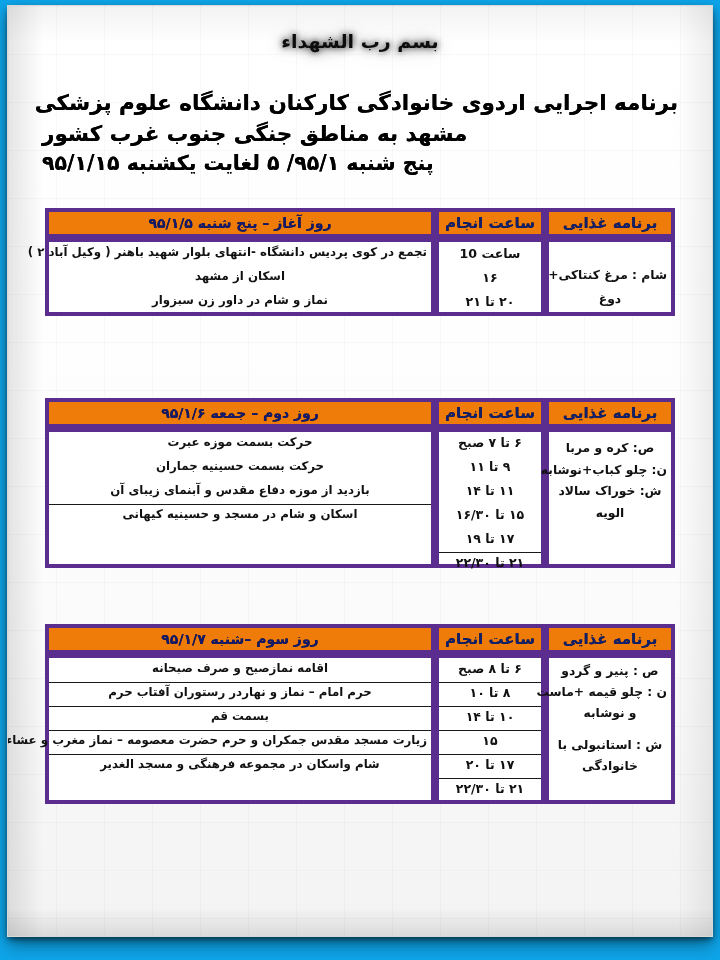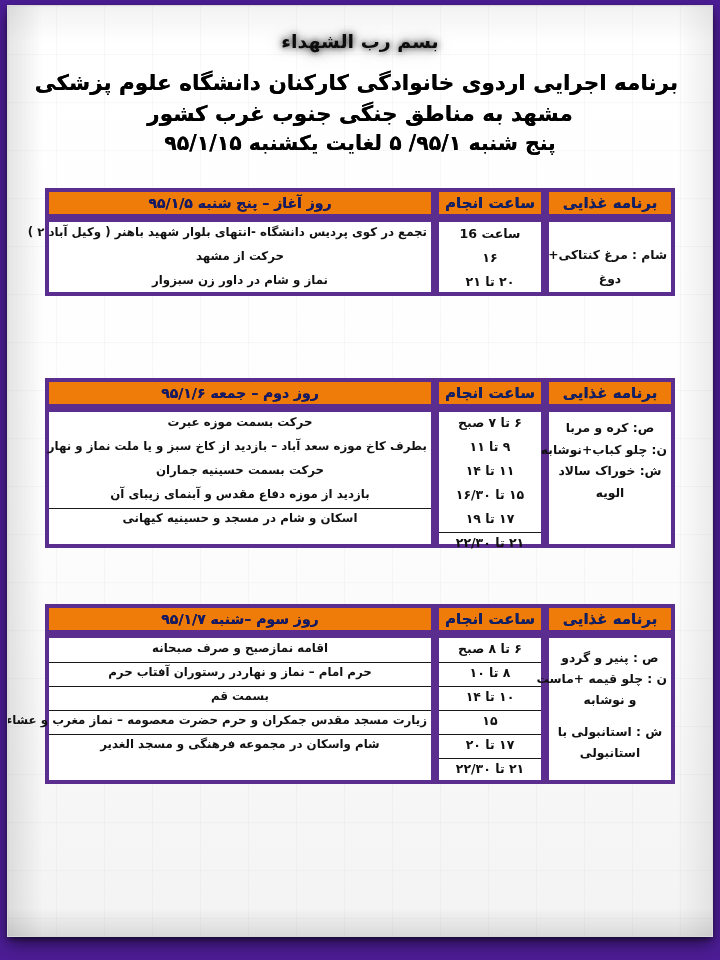--- a/index.html
+++ b/index.html
@@ -13,21 +13,21 @@
     height: 960px;
     overflow: hidden;
     font-family: "DejaVu Sans", "Liberation Sans", sans-serif;
   }
 
   
   .page-frame {
     position: relative;
     width: 720px;
     height: 960px;
-    background: #4c1d95;
+    background: #0ea5e9;
     box-sizing: border-box;
   }
   .page-sheet {
     position: absolute;
     left: 8px;
     top: 6px;
     width: 704px;
     height: 930px;
     background:
       linear-gradient(to bottom, #ffffff 0%, #fdfdfd 55%, #f3f3f3 100%);
@@ -81,22 +81,22 @@
     filter: blur(0.45px);
     text-shadow:
       0 0 7px rgba(0,0,0,0.75),
       0 0 13px rgba(0,0,0,0.45),
       0 0 22px rgba(0,0,0,0.30);
     transform: scaleY(0.95);
   }
 
   
   .doc-title {
-    text-align: center;
-    margin: 4px 34px 0 34px;
+    text-align: left;
+    margin: 24px 34px 0 34px;
     color: #000000;
     font-weight: bold;
     font-size: 21.5px;
     line-height: 1.42;
     letter-spacing: -0.2px;
     text-shadow: 0 0 0.6px rgba(0,0,0,0.9);
   }
   .doc-title .tl {
     display: block;
     white-space: nowrap;
@@ -189,21 +189,21 @@
   .food-cell .fline { display: block; }
   .food-cell .spacer { display: block; height: 10px; }
 
   
   .t1 .inner-table td { font-size: 12.6px; padding: 3px 4px; }
   .t1 .inner-table td.act { font-size: 11.8px; }
   .t1 .food-cell { line-height: 1.9; padding-top: 22px; }
 
   .t2 .inner-table td { padding: 2.5px 4px; }
   .t3 .inner-table td { padding: 2.5px 4px; }
-  .t3 .food-cell { line-height: 1.72; padding-top: 10px; }
+  .t3 .food-cell { line-height: 1.72; padding-top: 3px; }
 
   .row-h { height: 24px; }
 </style>
 </head>
 <body>
 
 <div class="page-frame">
   <div class="page-sheet">
     <div class="page-inner">
 
@@ -245,41 +245,41 @@
                     <span class="fline">شام : مرغ کنتاکی+</span>
                     <span class="fline">دوغ</span>
                   </div>
                 </div>
               </td>
               <td>
                 <div class="body-box" style="height:78px;">
                   <table class="inner-table">
                     <tbody>
                         <tr class="row-h">
-                          <td>ساعت 16</td>
+                          <td>ساعت 10</td>
                         </tr>
                     <tr class="row-h">
                           <td>۱۶</td>
                         </tr>
                     <tr class="row-h">
                           <td>۲۰ تا ۲۱</td>
                         </tr>
                   </tbody>
                     </table>
                 </div>
               </td>
               <td>
                 <div class="body-box" style="height:78px;">
                   <table class="inner-table">
                     <tbody>
                         <tr class="row-h">
                           <td class="act">تجمع در کوی پردیس دانشگاه -انتهای بلوار شهید باهنر ( وکیل آباد ۲ )</td>
                         </tr>
                     <tr class="row-h">
-                          <td class="act">حرکت از مشهد</td>
+                          <td class="act">اسکان از مشهد</td>
                         </tr>
                     <tr class="row-h">
                           <td class="act">نماز و شام در داور زن سبزوار</td>
                         </tr>
                   </tbody>
                     </table>
                 </div>
               </td>
             </tr>
           </tbody>
@@ -345,23 +345,20 @@
                 </div>
               </td>
               <td>
                 <div class="body-box" style="height:140px;">
                   <table class="inner-table">
                     <tbody>
                     <tr class="row-h">
                           <td class="act">حرکت بسمت موزه عبرت</td>
                         </tr>
                     <tr class="row-h">
-                          <td class="act">بطرف کاخ موزه سعد آباد – بازدید از کاخ سبز و یا ملت نماز و نهار</td>
-                        </tr>
-                    <tr class="row-h">
                           <td class="act">حرکت بسمت حسینیه جماران</td>
                         </tr>
                     <tr class="row-h">
                           <td class="act">بازدید از موزه دفاع مقدس و آبنمای زیبای آن</td>
                         </tr>
                     <tr class="row-h ruled">
                           <td class="act">اسکان و شام در مسجد و حسینیه کیهانی</td>
                         </tr>
                   </tbody>
                     </table>
@@ -395,21 +392,21 @@
           <tbody>
             <tr>
               <td>
                 <div class="body-box" style="height:150px;">
                   <div class="food-cell">
                     <span class="fline">ص : پنیر و گردو</span>
                     <span class="fline">ن : چلو قیمه +ماست</span>
                     <span class="fline">و نوشابه</span>
                     <span class="spacer"></span>
                     <span class="fline">ش : استانبولی با</span>
-                    <span class="fline">استانبولی</span>
+                    <span class="fline">خانوادگی</span>
                   </div>
                 </div>
               </td>
               <td>
                 <div class="body-box" style="height:150px;">
                   <table class="inner-table">
                     <tbody>
                         <tr class="row-h">
                           <td>۶ تا ۸ صبح</td>
                         </tr>

